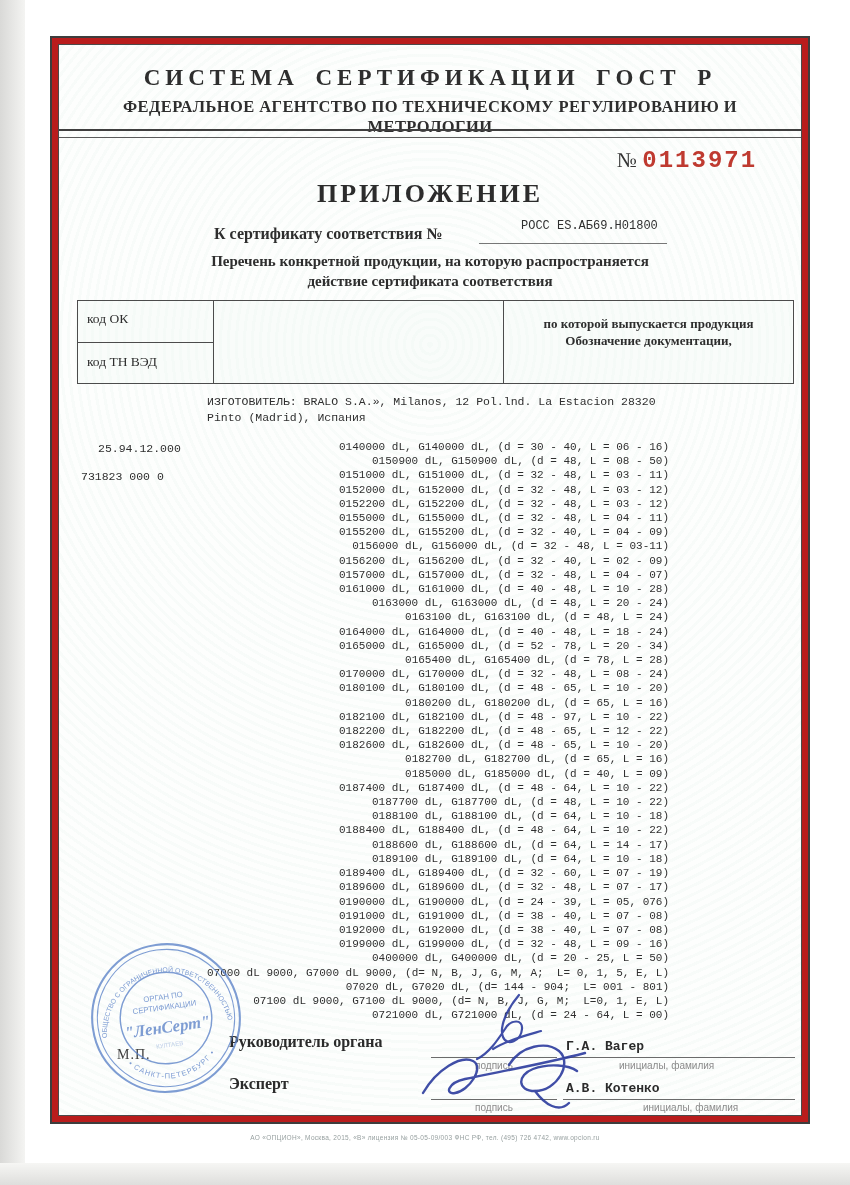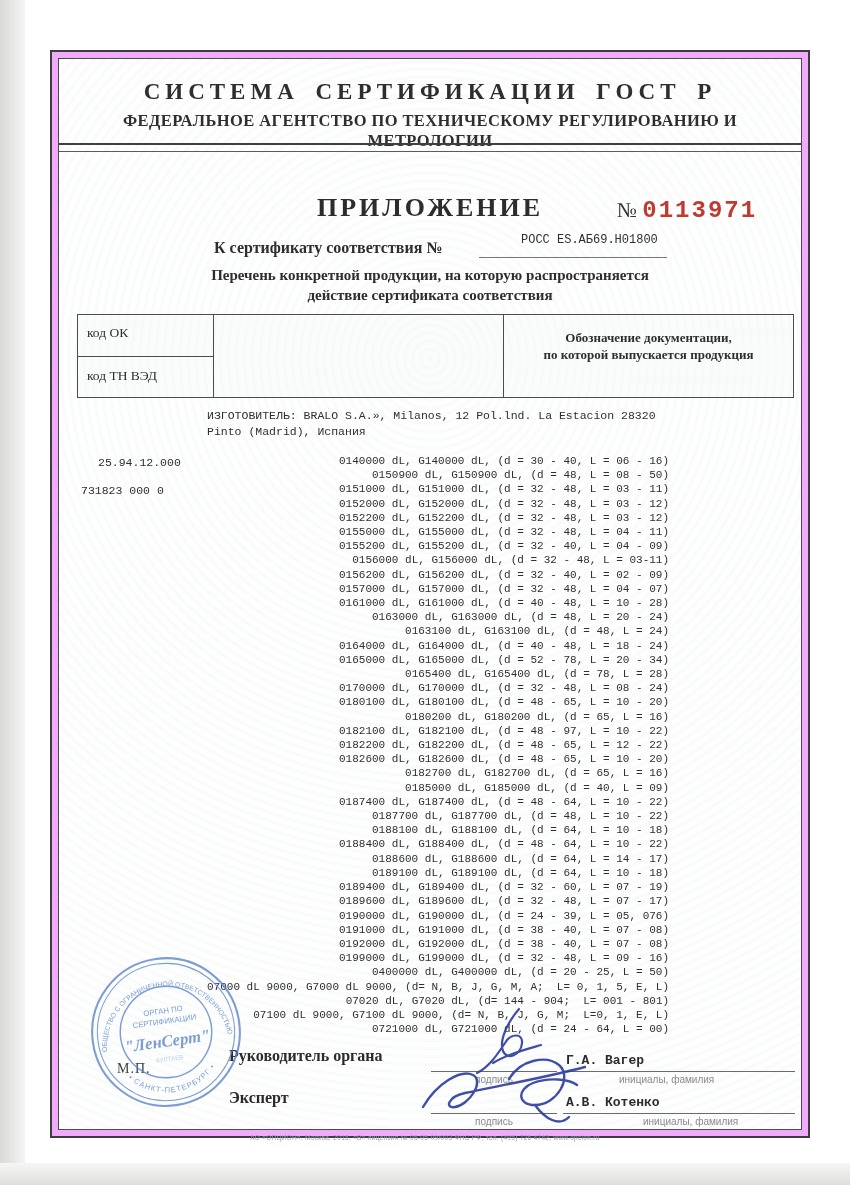--- a/index.html
+++ b/index.html
@@ -2,34 +2,34 @@
 <html><head>
 <meta charset="utf-8">
 <style>
   html,body{margin:0;padding:0;}
   body{background:#e7e7e5;font-family:"Liberation Serif",serif;}
   .sheet{position:relative;width:850px;height:1185px;background:#ffffff;overflow:hidden;}
   .scan-left{position:absolute;left:0;top:0;width:25px;height:100%;
     background:linear-gradient(to right,#d9d9d7,#f4f4f2);}
   .scan-bottom{position:absolute;left:0;bottom:0;width:100%;height:22px;
     background:linear-gradient(to top,#dededc,#f6f6f4);}
-  .frame-outer{position:absolute;left:50px;top:50px;width:756px;height:1084px;
-    border:2px solid #3d3d3d;background:#f0abfc;}
+  .frame-outer{position:absolute;left:50px;top:36px;width:756px;height:1084px;
+    border:2px solid #3d3d3d;background:#b91c1c;}
   .frame-inner{position:absolute;left:6px;top:6px;right:6px;bottom:6px;
     border:1px solid #4a4a4a;
     background:
       repeating-radial-gradient(circle at 50% 28%, rgba(150,200,180,0.05) 0 3px, rgba(255,255,255,0) 3px 8px),
       #fdfefd;}
   .abs{position:absolute;}
   .ctr{left:0;width:100%;text-align:center;}
   .sys-title{top:20px;font-size:23px;font-weight:bold;letter-spacing:5px;word-spacing:6px;color:#2e2e2e;}
   .agency{top:52px;font-size:16.5px;font-weight:bold;letter-spacing:0.4px;color:#2e2e2e;}
   .rule-a{top:84px;left:0;width:100%;height:2px;background:#3f3f3f;}
   .rule-b{top:92px;left:0;width:100%;height:1px;background:#5a5a5a;}
-  .form-no{top:102px;left:558px;font-size:21px;color:#333;margin-top:36px;}
+  .form-no{top:102px;left:558px;font-size:21px;color:#333;}
   .form-no .digits{font-family:"Liberation Mono",monospace;font-size:24px;color:#bf3a30;letter-spacing:2px;font-weight:bold;}
   .doc-title{top:134px;font-size:26px;font-weight:bold;letter-spacing:3px;color:#2c2c2c;}
   .ref-label{top:180px;left:155px;font-size:16px;font-weight:bold;color:#2e2e2e;}
   .ref-value{top:174px;left:462px;font-family:"Liberation Mono",monospace;font-size:12px;color:#3c3c3c;}
   .ref-line{top:198px;left:420px;width:188px;height:1px;background:#777;}
   .sub1{top:208px;font-size:15px;font-weight:bold;color:#2e2e2e;}
   .sub2{top:228px;font-size:15px;font-weight:bold;color:#2e2e2e;}
   .thead{left:18px;top:255px;width:715px;height:82px;border:1px solid #4c4c4c;background:rgba(240,248,244,0.35);}
   .thead .v1{position:absolute;left:135px;top:0;width:1px;height:100%;background:#4c4c4c;}
   .thead .v2{position:absolute;left:425px;top:0;width:1px;height:100%;background:#4c4c4c;}
@@ -99,22 +99,22 @@
       <div class="abs ctr sub1">Перечень конкретной продукции,  на которую распространяется</div>
       <div class="abs ctr sub2">действие сертификата соответствия</div>
 
       <div class="abs thead">
         <div class="v1"></div>
         <div class="v2"></div>
         <div class="h1"></div>
         <div class="cell c-ok">код ОК</div>
         <div class="cell c-tn">код ТН ВЭД</div>
         <div class="cell c-doc">
+          <div>по которой выпускается продукция</div>
           <div>Обозначение документации,</div>
-          <div>по которой выпускается продукция</div>
         </div>
       </div>
 
       <div class="abs mono mfr1">ИЗГОТОВИТЕЛЬ: BRALO S.A.», Milanos, 12 Pol.lnd. La Estacion 28320</div>
       <div class="abs mono mfr2">Pinto (Madrid), Испания</div>
 
       <div class="abs mono code-ok">25.94.12.000</div>
       <div class="abs mono code-tn">731823 000 0</div>
 
       <div class="abs mono plist"><div>0140000 dL, G140000 dL, (d = 30 - 40, L = 06 - 16)</div><div>0150900 dL, G150900 dL, (d = 48, L = 08 - 50)</div><div>0151000 dL, G151000 dL, (d = 32 - 48, L = 03 - 11)</div><div>0152000 dL, G152000 dL, (d = 32 - 48, L = 03 - 12)</div><div>0152200 dL, G152200 dL, (d = 32 - 48, L = 03 - 12)</div><div>0155000 dL, G155000 dL, (d = 32 - 48, L = 04 - 11)</div><div>0155200 dL, G155200 dL, (d = 32 - 40, L = 04 - 09)</div><div>0156000 dL, G156000 dL, (d = 32 - 48, L = 03-11)</div><div>0156200 dL, G156200 dL, (d = 32 - 40, L = 02 - 09)</div><div>0157000 dL, G157000 dL, (d = 32 - 48, L = 04 - 07)</div><div>0161000 dL, G161000 dL, (d = 40 - 48, L = 10 - 28)</div><div>0163000 dL, G163000 dL, (d = 48, L = 20 - 24)</div><div>0163100 dL, G163100 dL, (d = 48, L = 24)</div><div>0164000 dL, G164000 dL, (d = 40 - 48, L = 18 - 24)</div><div>0165000 dL, G165000 dL, (d = 52 - 78, L = 20 - 34)</div><div>0165400 dL, G165400 dL, (d = 78, L = 28)</div><div>0170000 dL, G170000 dL, (d = 32 - 48, L = 08 - 24)</div><div>0180100 dL, G180100 dL, (d = 48 - 65, L = 10 - 20)</div><div>0180200 dL, G180200 dL, (d = 65, L = 16)</div><div>0182100 dL, G182100 dL, (d = 48 - 97, L = 10 - 22)</div><div>0182200 dL, G182200 dL, (d = 48 - 65, L = 12 - 22)</div><div>0182600 dL, G182600 dL, (d = 48 - 65, L = 10 - 20)</div><div>0182700 dL, G182700 dL, (d = 65, L = 16)</div><div>0185000 dL, G185000 dL, (d = 40, L = 09)</div><div>0187400 dL, G187400 dL, (d = 48 - 64, L = 10 - 22)</div><div>0187700 dL, G187700 dL, (d = 48, L = 10 - 22)</div><div>0188100 dL, G188100 dL, (d = 64, L = 10 - 18)</div><div>0188400 dL, G188400 dL, (d = 48 - 64, L = 10 - 22)</div><div>0188600 dL, G188600 dL, (d = 64, L = 14 - 17)</div><div>0189100 dL, G189100 dL, (d = 64, L = 10 - 18)</div><div>0189400 dL, G189400 dL, (d = 32 - 60, L = 07 - 19)</div><div>0189600 dL, G189600 dL, (d = 32 - 48, L = 07 - 17)</div><div>0190000 dL, G190000 dL, (d = 24 - 39, L = 05, 076)</div><div>0191000 dL, G191000 dL, (d = 38 - 40, L = 07 - 08)</div><div>0192000 dL, G192000 dL, (d = 38 - 40, L = 07 - 08)</div><div>0199000 dL, G199000 dL, (d = 32 - 48, L = 09 - 16)</div><div>0400000 dL, G400000 dL, (d = 20 - 25, L = 50)</div><div>07000 dL 9000, G7000 dL 9000, (d= N, B, J, G, M, A;  L= 0, 1, 5, E, L)</div><div>07020 dL, G7020 dL, (d= 144 - 904;  L= 001 - 801)</div><div>07100 dL 9000, G7100 dL 9000, (d= N, B, J, G, M;  L=0, 1, E, L)</div><div>0721000 dL, G721000 dL, (d = 24 - 64, L = 00)</div></div>

